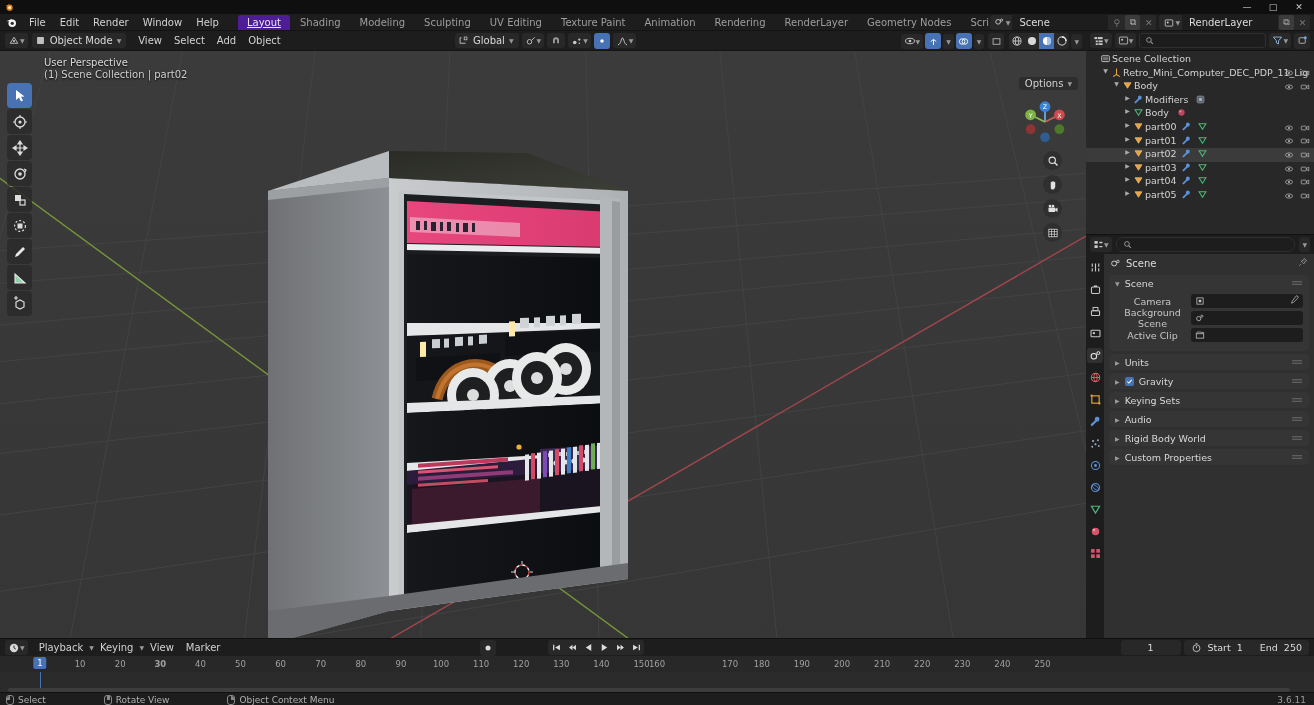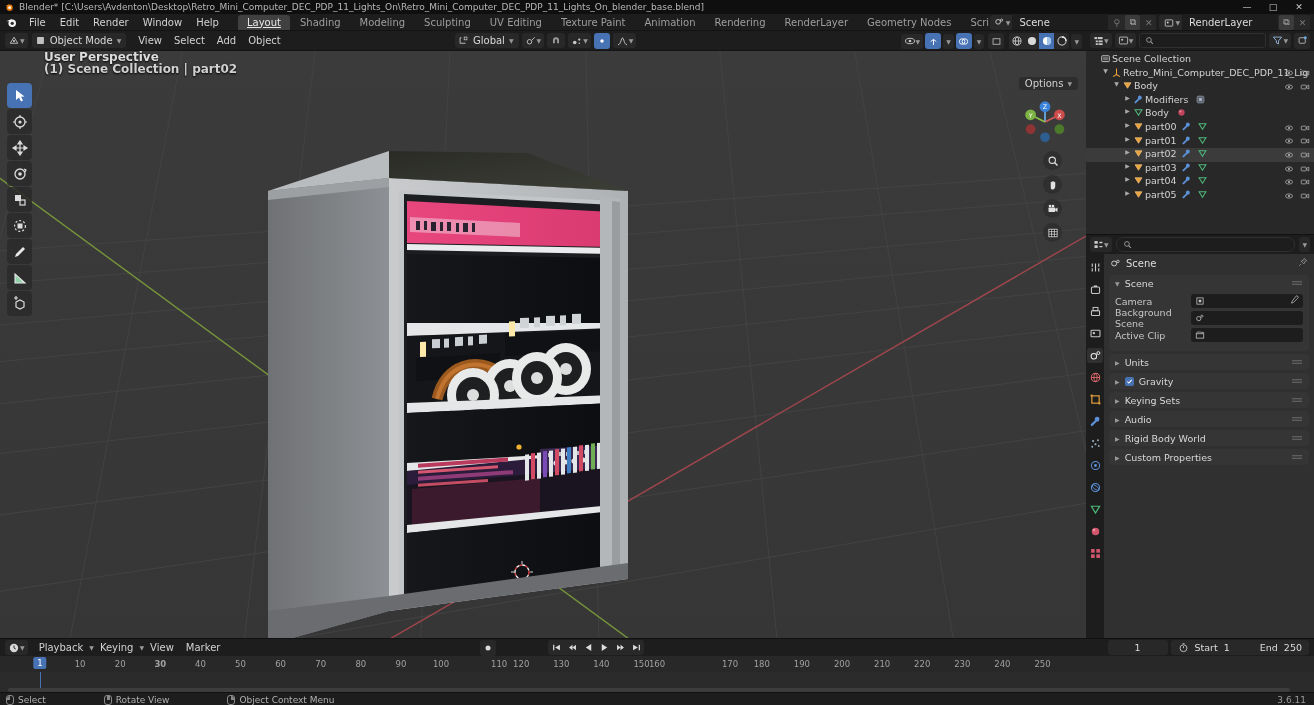--- a/index.html
+++ b/index.html
@@ -28,21 +28,21 @@
     padding:0 4px; gap:0; position:relative; border-bottom:1px solid #131313;
   }
   .blender-icon { width:14px; height:13px; margin-right:4px; flex:none; }
   .menu-item {
     padding:1px 7px; font-size:10px; color:#d2d2d2; border-radius:2px; white-space:nowrap;
   }
   .ws-tabs { display:flex; align-items:center; margin-left:12px; gap:1px; }
   .ws-tab {
     padding:2px 9px; font-size:10px; color:#9e9e9e; border-radius:3px 3px 0 0; white-space:nowrap;
   }
-  .ws-tab.active { background:#404040; color:#e8e8e8;text-decoration:underline; }
+  .ws-tab.active { background:#4c1d95; color:#e8e8e8;text-decoration:underline; }
   .ws-plus { padding:2px 6px; color:#9a9a9a; font-size:11px; }
 
   .topbar-right { position:absolute; right:4px; top:1px; display:flex; align-items:center; gap:3px; }
   .id-block { display:flex; align-items:center; background:#282828; border-radius:3px; height:15px; }
   .id-icon { width:19px; display:flex; align-items:center; justify-content:center; color:#c9c9c9; font-size:9px; }
   .id-chev { font-size:6px; color:#9a9a9a; margin-left:-3px; margin-right:2px; }
   .id-name { background:#1d1d1d; height:15px; display:flex; align-items:center; padding:0 7px; font-size:10px; color:#dcdcdc; min-width:96px; }
   .id-btn { width:15px; height:15px; display:flex; align-items:center; justify-content:center; color:#b0b0b0; font-size:9px; background:#3b3b3b; border-radius:2px; margin-left:1px; }
   .id-btn.dim { background:#282828; color:#787878; }
 
@@ -65,22 +65,22 @@
   .sqgrp { display:flex; background:#282828; border-radius:3px; overflow:hidden; }
   .sqgrp .sq { border-radius:0; background:transparent; width:15px; height:16px; }
   .sqgrp .sq.on { background:#4772b3; }
 
   .vp-canvas { position:absolute; inset:20px 0 0 0; }
 
   
   .grid-svg { position:absolute; inset:0; }
 
   .vp-overlay-text {
-    position:absolute; left:44px; top:0; font-size:12px; color:#dcdcdc;
-    line-height:12px; text-shadow:0 1px 2px #000; z-index:6; pointer-events:none;font-weight:bold;
+    position:absolute; left:44px; top:6px; font-size:10px; color:#dcdcdc;
+    line-height:12px; text-shadow:0 1px 2px #000; z-index:6; pointer-events:none;
   }
   .vp-overlay-text .l2 { color:#d0d0d0; }
 
   
   .vp-tools { position:absolute; left:7px; top:32px; display:flex; flex-direction:column; gap:1px; z-index:8; }
   .tool { width:25px; height:25px; border-radius:4px; background:#2b2b2bdd; display:flex; align-items:center; justify-content:center; color:#d8d8d8; }
   .tool.active { background:#4772b3; color:#fff; }
 
   
   .vp-options { position:absolute; right:8px; top:26px; font-size:10px; color:#d0d0d0; background:#2b2b2bcc; border-radius:3px; padding:1px 6px; display:flex; align-items:center; gap:4px; z-index:8; }
@@ -115,21 +115,21 @@
   .pr-tab { width:16px; height:15px; display:flex; align-items:center; justify-content:center; border-radius:3px; }
   .pr-tab.active { background:#303030; }
   .pr-content { flex:1; background:#303030; padding:0; overflow:hidden; }
   .pr-crumb { height:18px; display:flex; align-items:center; gap:5px; padding:0 6px; font-size:10px; color:#dcdcdc; position:relative; }
   .pr-pin { position:absolute; right:6px; color:#9c9c9c; }
   .pr-panel { margin:3px 5px 0 5px; background:#353535; border-radius:4px; }
   .pr-panel-head { height:16px; display:flex; align-items:center; gap:5px; padding:0 6px; font-size:9.5px; color:#d8d8d8; position:relative; }
   .pr-panel-head .grip { position:absolute; right:7px; width:10px; height:6px; opacity:.45; }
   .pr-panel-body { padding:3px 6px 6px 6px; }
   .pr-field { display:flex; align-items:center; height:14px; margin-bottom:3px; }
-  .pr-flabel { width:76px; text-align:left; padding-right:1px; font-size:9.5px; color:#c6c6c6; }
+  .pr-flabel { width:76px; text-align:center; padding-right:1px; font-size:9.5px; color:#c6c6c6; }
   .pr-fval { flex:1; height:14px; background:#1d1d1d; border-radius:3px; display:flex; align-items:center; padding:0 4px; gap:4px; position:relative; }
   .pr-fval .eyedrop { position:absolute; right:4px; color:#c0c0c0; }
   .pr-collapsed { margin:3px 5px 0 5px; background:#353535; border-radius:4px; height:16px; display:flex; align-items:center; gap:5px; padding:0 6px; font-size:9.5px; color:#d8d8d8; position:relative; }
   .pr-collapsed .grip { position:absolute; right:7px; width:10px; height:6px; opacity:.45; }
   .cbox { width:9px; height:9px; background:#4772b3; border-radius:2px; display:flex; align-items:center; justify-content:center; }
 
   
   .timeline { height:54px; background:#1d1d1d; position:relative; border-top:1px solid #111; }
   .tl-header { height:17px; display:flex; align-items:center; padding:0 5px; gap:0; position:relative; }
   .tl-menu { padding:1px 6px; font-size:10px; color:#d2d2d2; border-radius:2px; }
@@ -159,21 +159,20 @@
 <body>
 
 <div class="app">
 
   <div class="titlebar">
     <svg class="tb-logo" viewBox="0 0 16 16">
       <circle cx="9" cy="9" r="5" fill="#e87d0d"></circle>
         <circle cx="9" cy="9" r="2.2" fill="#fff"></circle>
       <path d="M2 6 L8 4 L8 6 Z" fill="#e87d0d"></path>
     </svg>
-    <span class="tb-title">Blender* [C:\Users\Avdenton\Desktop\Retro_Mini_Computer_DEC_PDP_11_Lights_On\Retro_Mini_Computer_DEC_PDP_11_Lights_On_blender_base.blend]</span>
     <div class="tb-buttons">
       <div class="tb-btn">—</div>
       <div class="tb-btn">□</div>
       <div class="tb-btn close">✕</div>
     </div>
   </div>
 
   <div class="topbar">
     <svg class="blender-icon" viewBox="0 0 16 16">
       <circle cx="9.5" cy="9" r="4.6" fill="#f4f4f4"></circle>
@@ -1329,38 +1328,38 @@
 
       <div class="tl-right">
         <div class="num-field" style="width:60px">1</div>
         <div class="range-field">
           <svg width="11" height="11" viewBox="0 0 16 16">
               <circle cx="8" cy="9" r="5" fill="none" stroke="#c8c8c8" stroke-width="1.3"></circle>
               <path d="M8 6 V9 M6.5 2.5 h3" stroke="#c8c8c8" stroke-width="1.3"></path>
             </svg>
           <span>Start</span>
           <span>1</span>
-          <span style="margin-left:24px">End</span>
+          <span style="margin-left:11px">End</span>
           <span>250</span>
         </div>
       </div>
     </div>
 
     <div class="tl-ruler" id="tl-ruler">
         <div class="tl-tick" style="left: 80.1px; top: 3px;">10</div>
         <div class="tl-tick" style="left: 120.2px; top: 3px;">20</div>
         <div class="tl-tick" style="left: 160.3px; top: 3px; font-weight: bold;">30</div>
         <div class="tl-tick" style="left: 200.4px; top: 3px;">40</div>
         <div class="tl-tick" style="left: 240.5px; top: 3px;">50</div>
         <div class="tl-tick" style="left: 280.6px; top: 3px;">60</div>
         <div class="tl-tick" style="left: 320.7px; top: 3px;">70</div>
         <div class="tl-tick" style="left: 360.8px; top: 3px;">80</div>
         <div class="tl-tick" style="left: 400.9px; top: 3px;">90</div>
         <div class="tl-tick" style="left: 441px; top: 3px;">100</div>
-        <div class="tl-tick" style="left: 481.1px; top: 3px; margin-left: 18px;">110</div>
+        <div class="tl-tick" style="left: 481.1px; top: 3px;">110</div>
         <div class="tl-tick" style="left: 521.2px; top: 3px;">120</div>
         <div class="tl-tick" style="left: 561.3px; top: 3px;">130</div>
         <div class="tl-tick" style="left: 601.4px; top: 3px;">140</div>
         <div class="tl-tick" style="left: 641.5px; top: 3px;">150</div>
         <div class="tl-tick" style="left: 657px; top: 3px;">160</div>
         <div class="tl-tick" style="left: 730px; top: 3px;">170</div>
         <div class="tl-tick" style="left: 761.8px; top: 3px;">180</div>
         <div class="tl-tick" style="left: 801.9px; top: 3px;">190</div>
         <div class="tl-tick" style="left: 842px; top: 3px;">200</div>
         <div class="tl-tick" style="left: 882.1px; top: 3px;">210</div>

